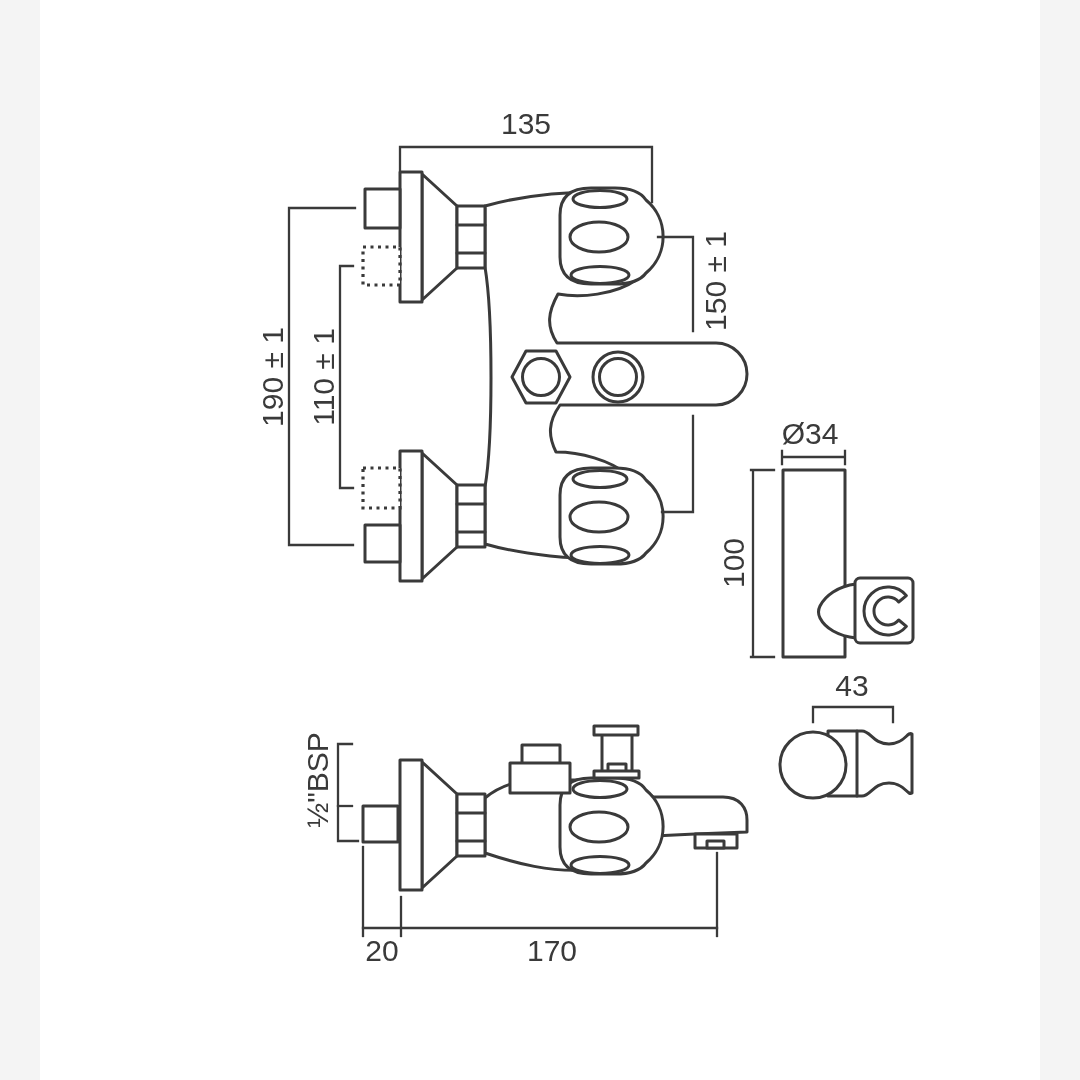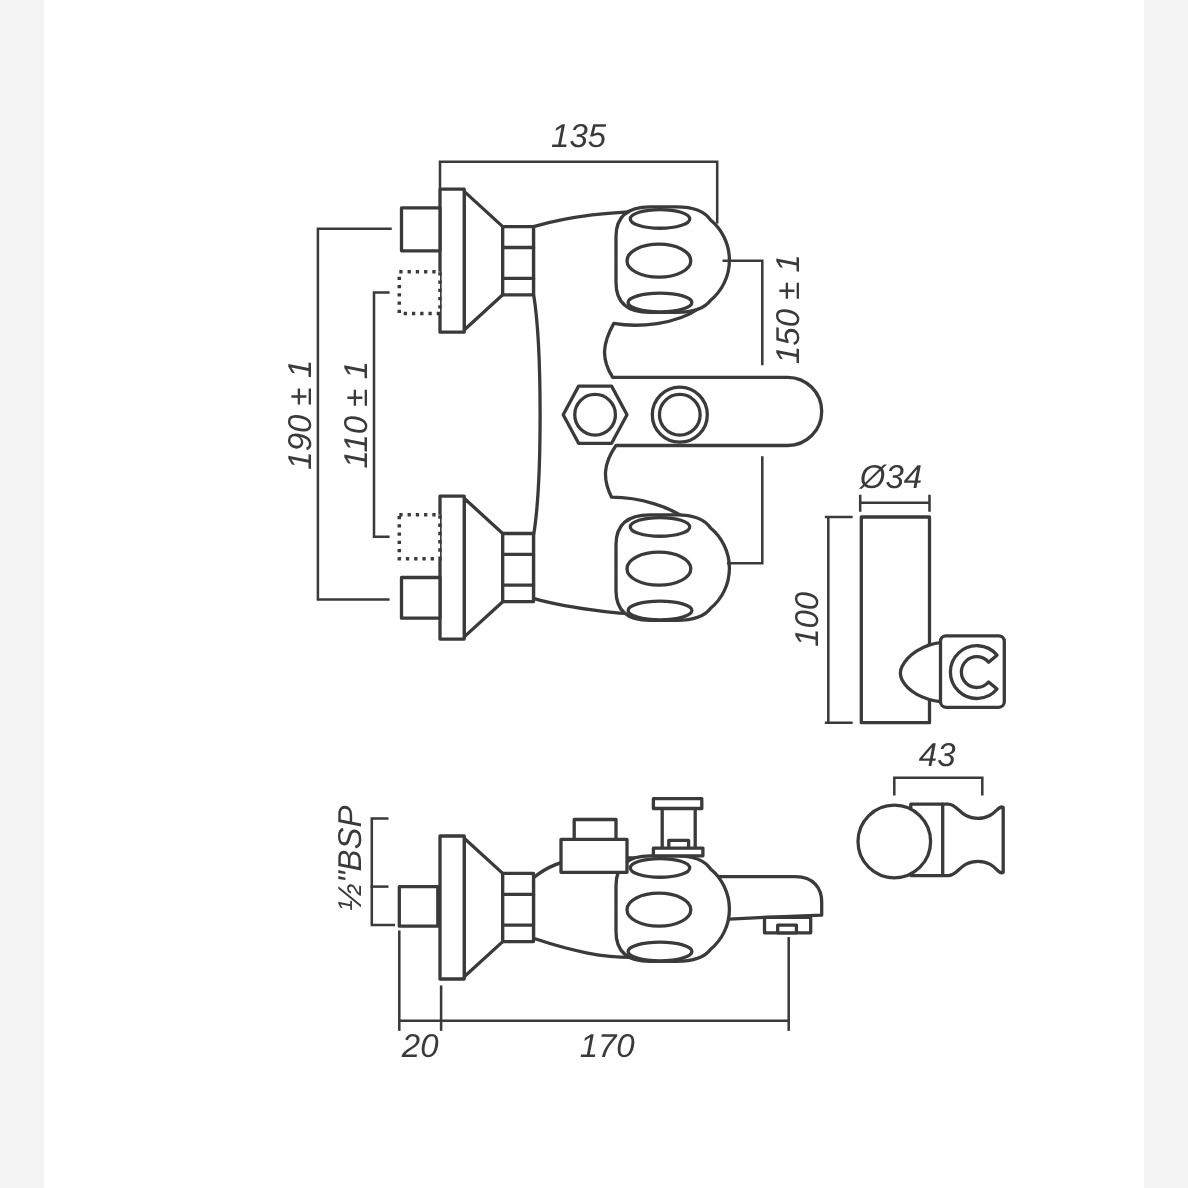--- a/index.html
+++ b/index.html
@@ -1,19 +1,19 @@
 <!DOCTYPE html>
 <html style="--line: #3a3a3a; --bg: #ffffff;"><head>
 <meta charset="utf-8">
 <style>
   :root { --line:#3a3a3a; --bg:#ffffff; }
   html,body { margin:0; padding:0; background:#f4f4f4; }
   .stage {
     width:1000px; height:1080px; background:var(--bg);
-    position:relative; margin:0 auto; overflow:hidden;font-style:italic;
+    position:relative; margin:0 auto; overflow:hidden;
   }
   svg { display:block; }
   .part {
     fill:#ffffff; stroke:var(--line); stroke-width:3;
     stroke-linejoin:round; stroke-linecap:round;
   }
   .partline { fill:none; stroke:var(--line); stroke-width:3; stroke-linecap:round; }
   .dashedpart {
     fill:#ffffff; stroke:var(--line); stroke-width:3.2;
     stroke-dasharray:3 4.5; stroke-linejoin:miter; stroke-linecap:butt;

